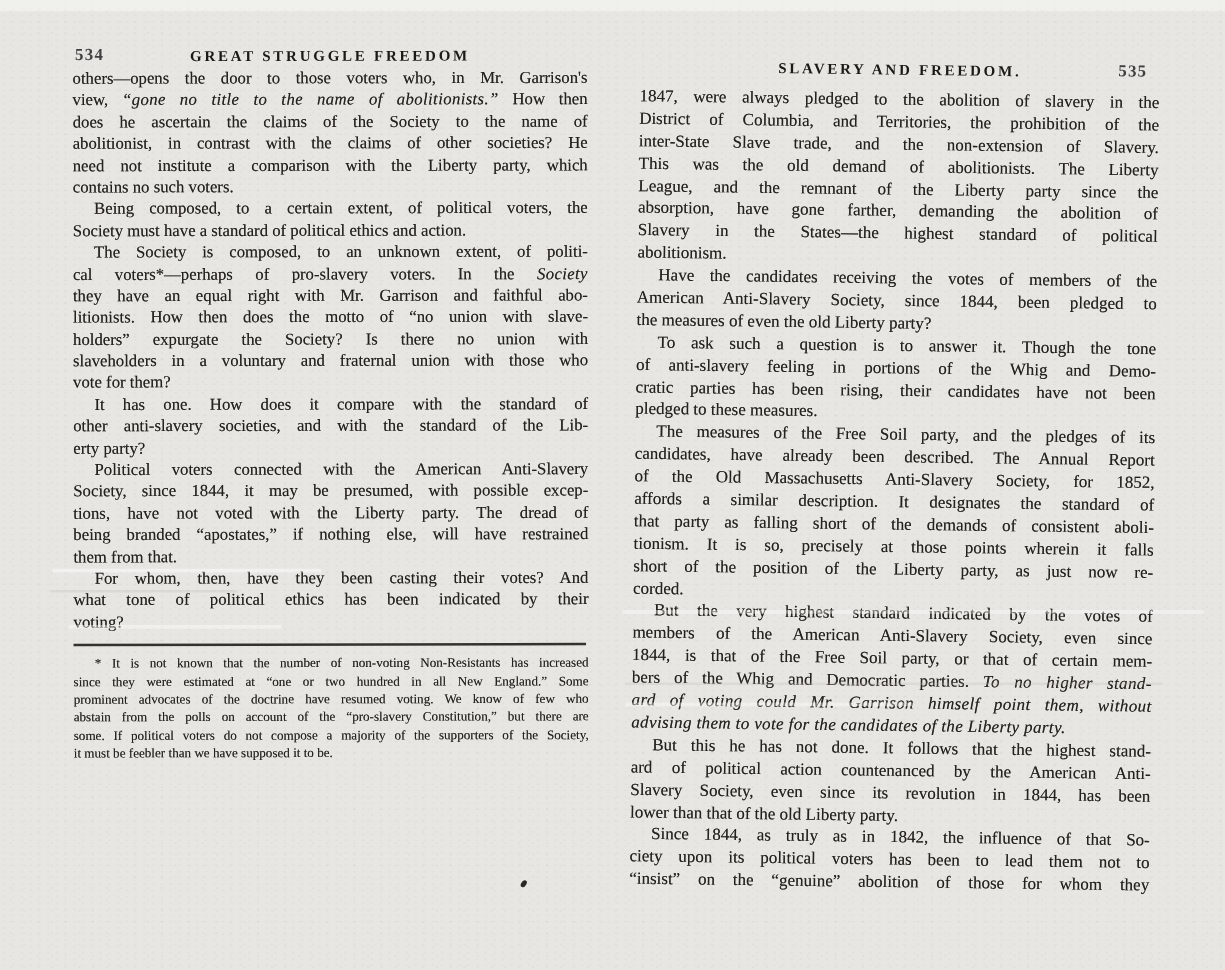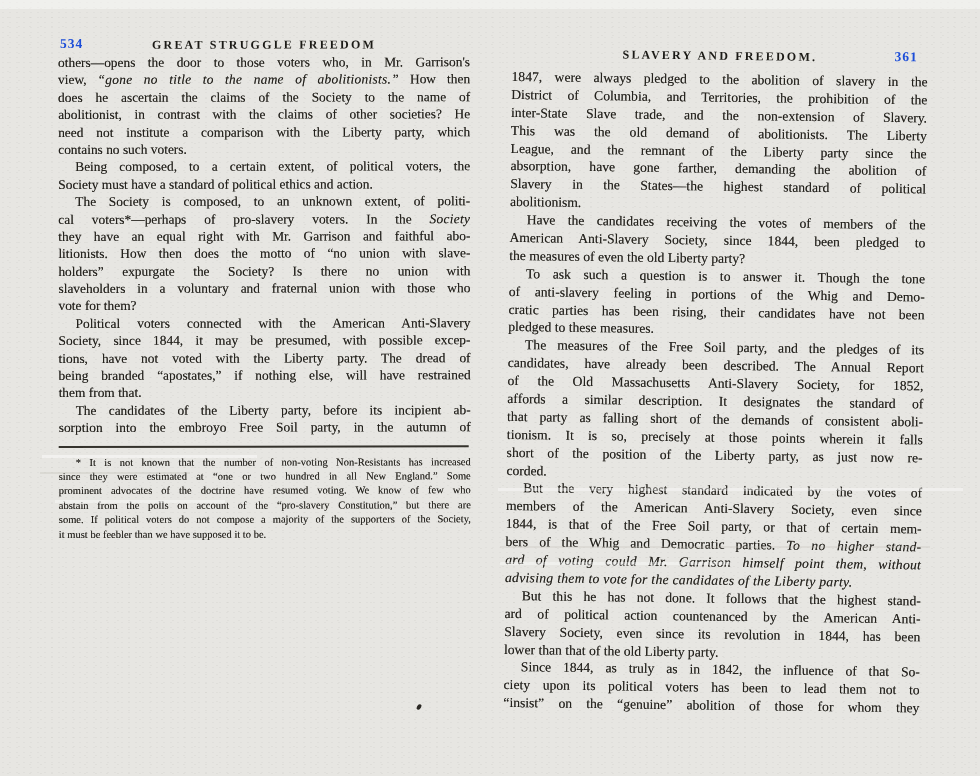--- a/index.html
+++ b/index.html
@@ -24,21 +24,21 @@
   .running-head {
     text-align: center;
     font-size: 12px; font-weight: bold;
     letter-spacing: 2.2px;
     color: #1b1a16;
     white-space: nowrap;
   }
   .pageno {
     position: absolute; top: -2px;
     font-size: 13.5px; font-weight: bold; letter-spacing: 1px;
-    color: #1d4ed8;
+    color: #404040;
   }
   .pageno-left  { left: 2px; }
   .pageno-right { right: 10px; }
 
   .bodytext { margin-top: 0; }
   .page-right .bodytext { margin-top: 6px; }
 
   .line {
     white-space: nowrap;
     text-align-last: justify;
@@ -113,48 +113,54 @@
       <div class="para">
         <div class="line indent">The Society is composed, to an unknown extent, of politi-</div>
         <div class="line">cal voters*—perhaps of pro-slavery voters. In the <i>Society</i></div>
         <div class="line">they have an equal right with Mr. Garrison and faithful abo-</div>
         <div class="line">litionists. How then does the motto of “no union with slave-</div>
         <div class="line">holders” expurgate the Society? Is there no union with</div>
         <div class="line">slaveholders in a voluntary and fraternal union with those who</div>
         <div class="line last">vote for them?</div>
       </div>
       <div class="para">
+        <div class="line indent">It has one. How does it compare with the standard of</div>
+        <div class="line">other anti-slavery societies, and with the standard of the Lib-</div>
+        <div class="line last">erty party?</div>
+      </div>
+      <div class="para">
         <div class="line indent">Political voters connected with the American Anti-Slavery</div>
         <div class="line">Society, since 1844, it may be presumed, with possible excep-</div>
         <div class="line">tions, have not voted with the Liberty party. The dread of</div>
         <div class="line">being branded “apostates,” if nothing else, will have restrained</div>
         <div class="line last">them from that.</div>
       </div>
       <div class="para">
-        <div class="line indent">The candidates of the Liberty party, before its incipient ab-</div>
-        <div class="line">sorption into the embroyo Free Soil party, in the autumn of</div>
+        <div class="line indent">For whom, then, have they been casting their votes? And</div>
+        <div class="line">what tone of political ethics has been indicated by their</div>
+        <div class="line last">voting?</div>
       </div>
     </div>
   <div class="footnote-rule"></div>
   <div class="bodytext footnote">
       <div class="para">
         <div class="line indent">* It is not known that the number of non-voting Non-Resistants has increased</div>
         <div class="line">since they were estimated at “one or two hundred in all New England.” Some</div>
         <div class="line">prominent advocates of the doctrine have resumed voting. We know of few who</div>
         <div class="line">abstain from the polls on account of the “pro-slavery Constitution,” but there are</div>
         <div class="line">some. If political voters do not compose a majority of the supporters of the Society,</div>
         <div class="line last">it must be feebler than we have supposed it to be.</div>
       </div>
     </div>
 </div>
 
 <div class="page page-right">
   <div class="head-row">
     <div class="running-head">SLAVERY AND FREEDOM.</div>
-    <span class="pageno pageno-right">361</span>
+    <span class="pageno pageno-right">535</span>
   </div>
   <div class="bodytext">
       <div class="para">
         <div class="line">1847, were always pledged to the abolition of slavery in the</div>
         <div class="line">District of Columbia, and Territories, the prohibition of the</div>
         <div class="line">inter-State Slave trade, and the non-extension of Slavery.</div>
         <div class="line">This was the old demand of abolitionists. The Liberty</div>
         <div class="line">League, and the remnant of the Liberty party since the</div>
         <div class="line">absorption, have gone farther, demanding the abolition of</div>
         <div class="line">Slavery in the States—the highest standard of political</div>

